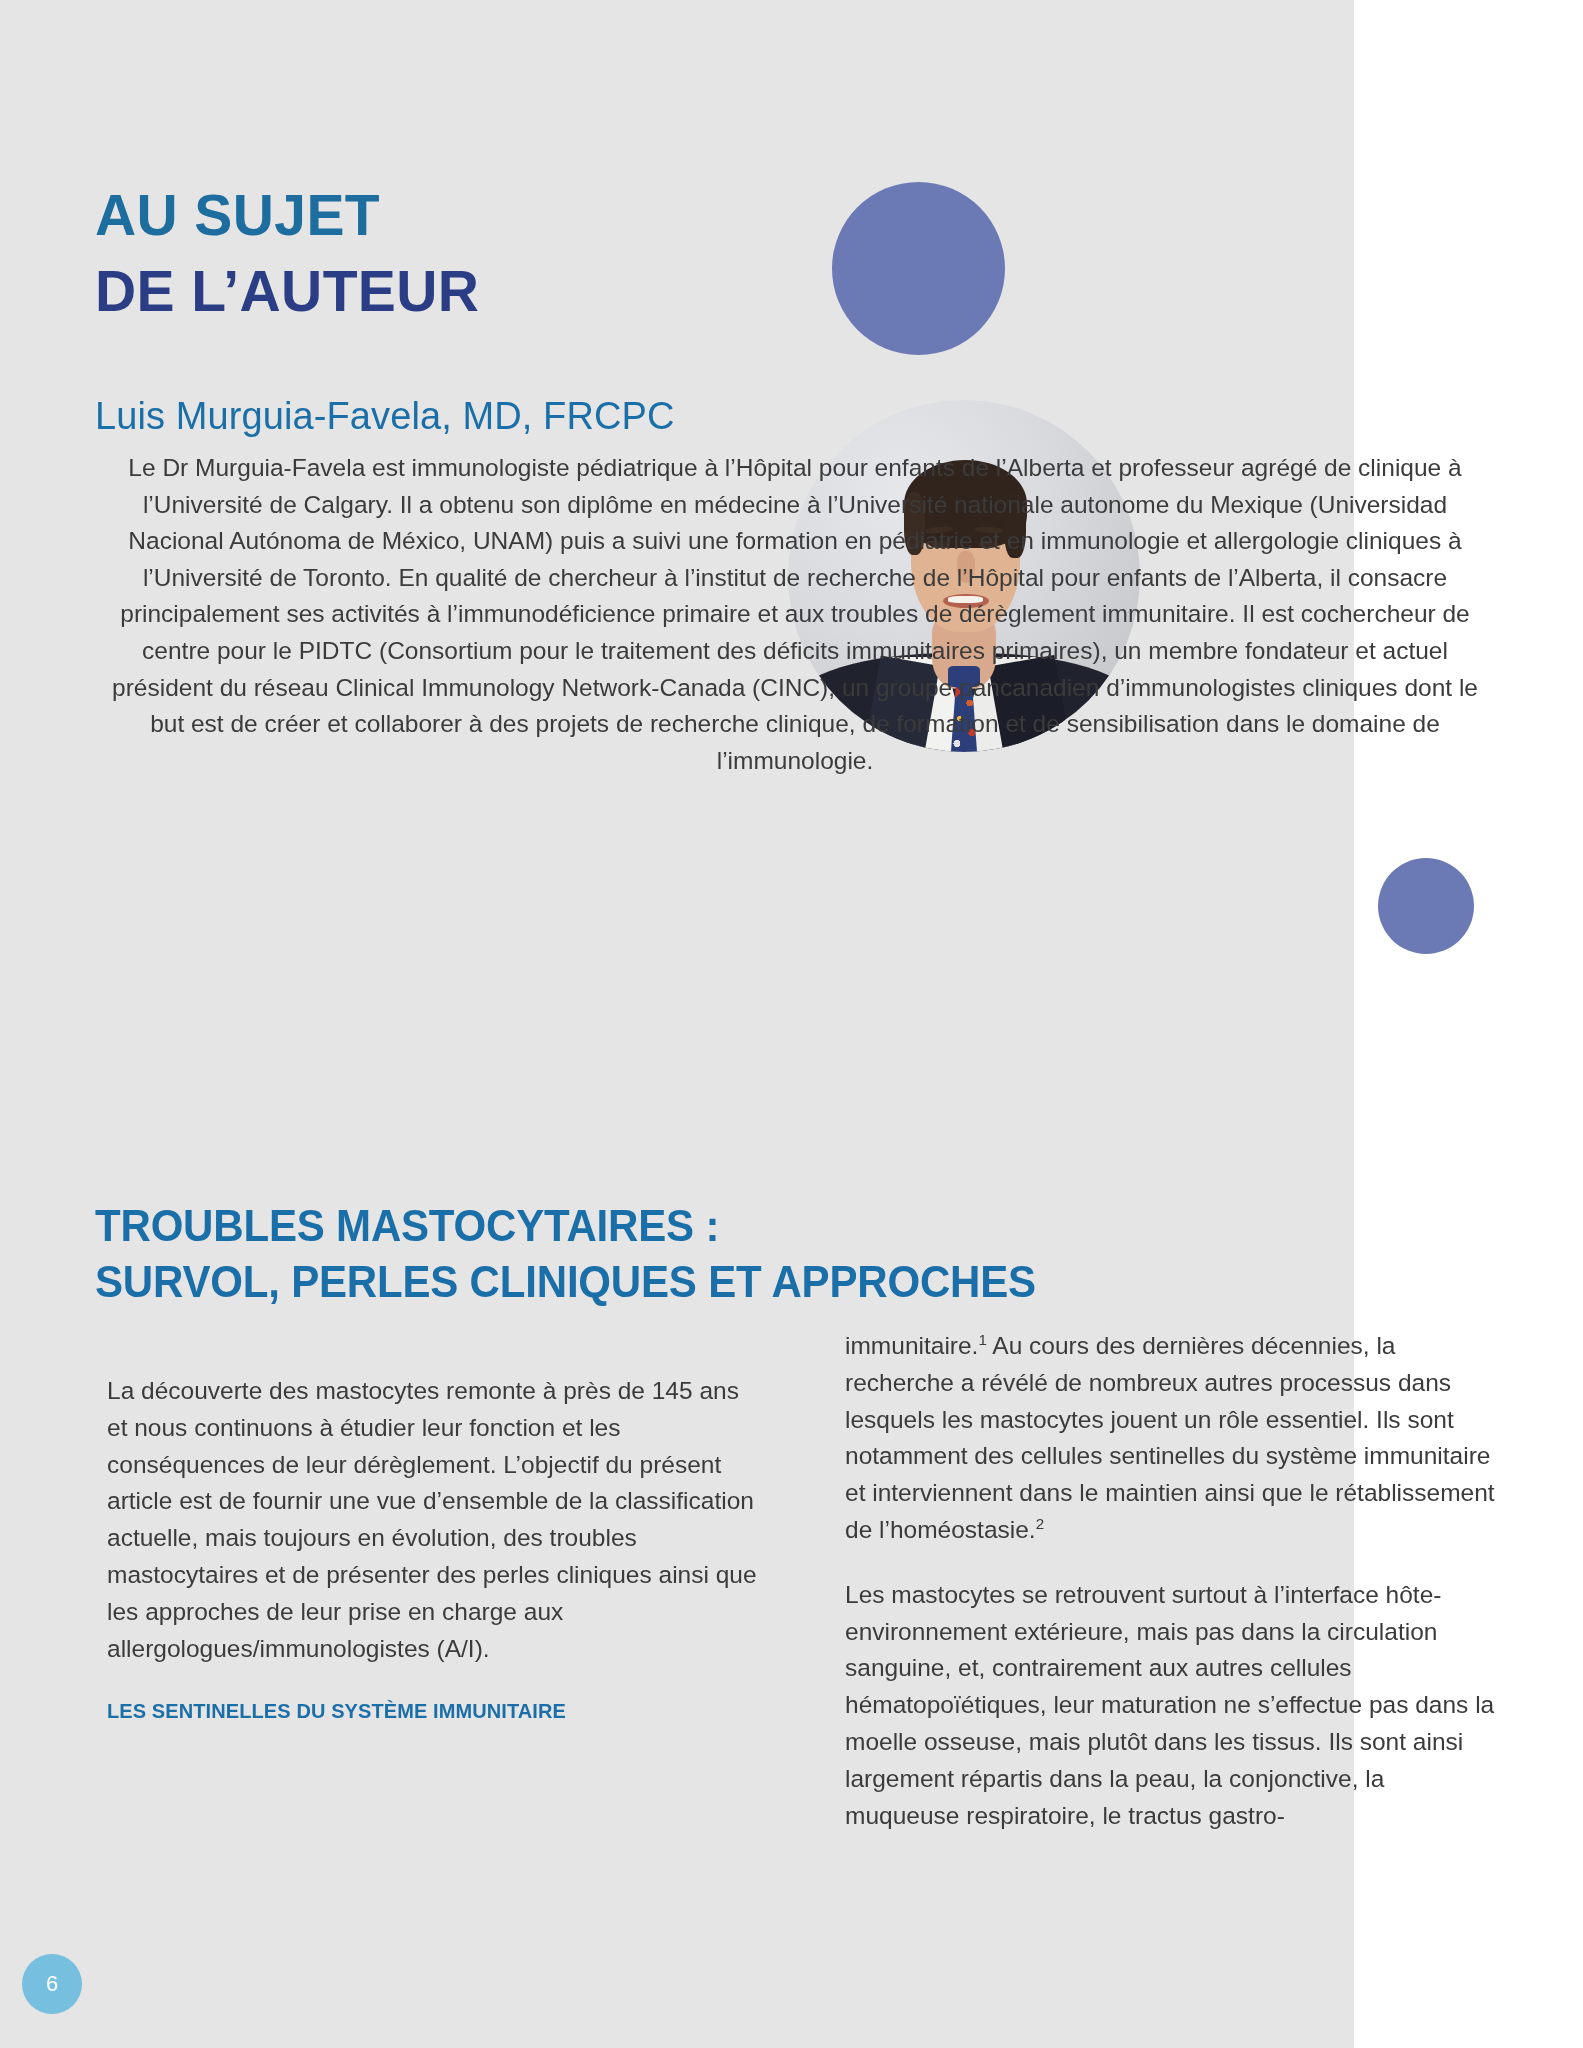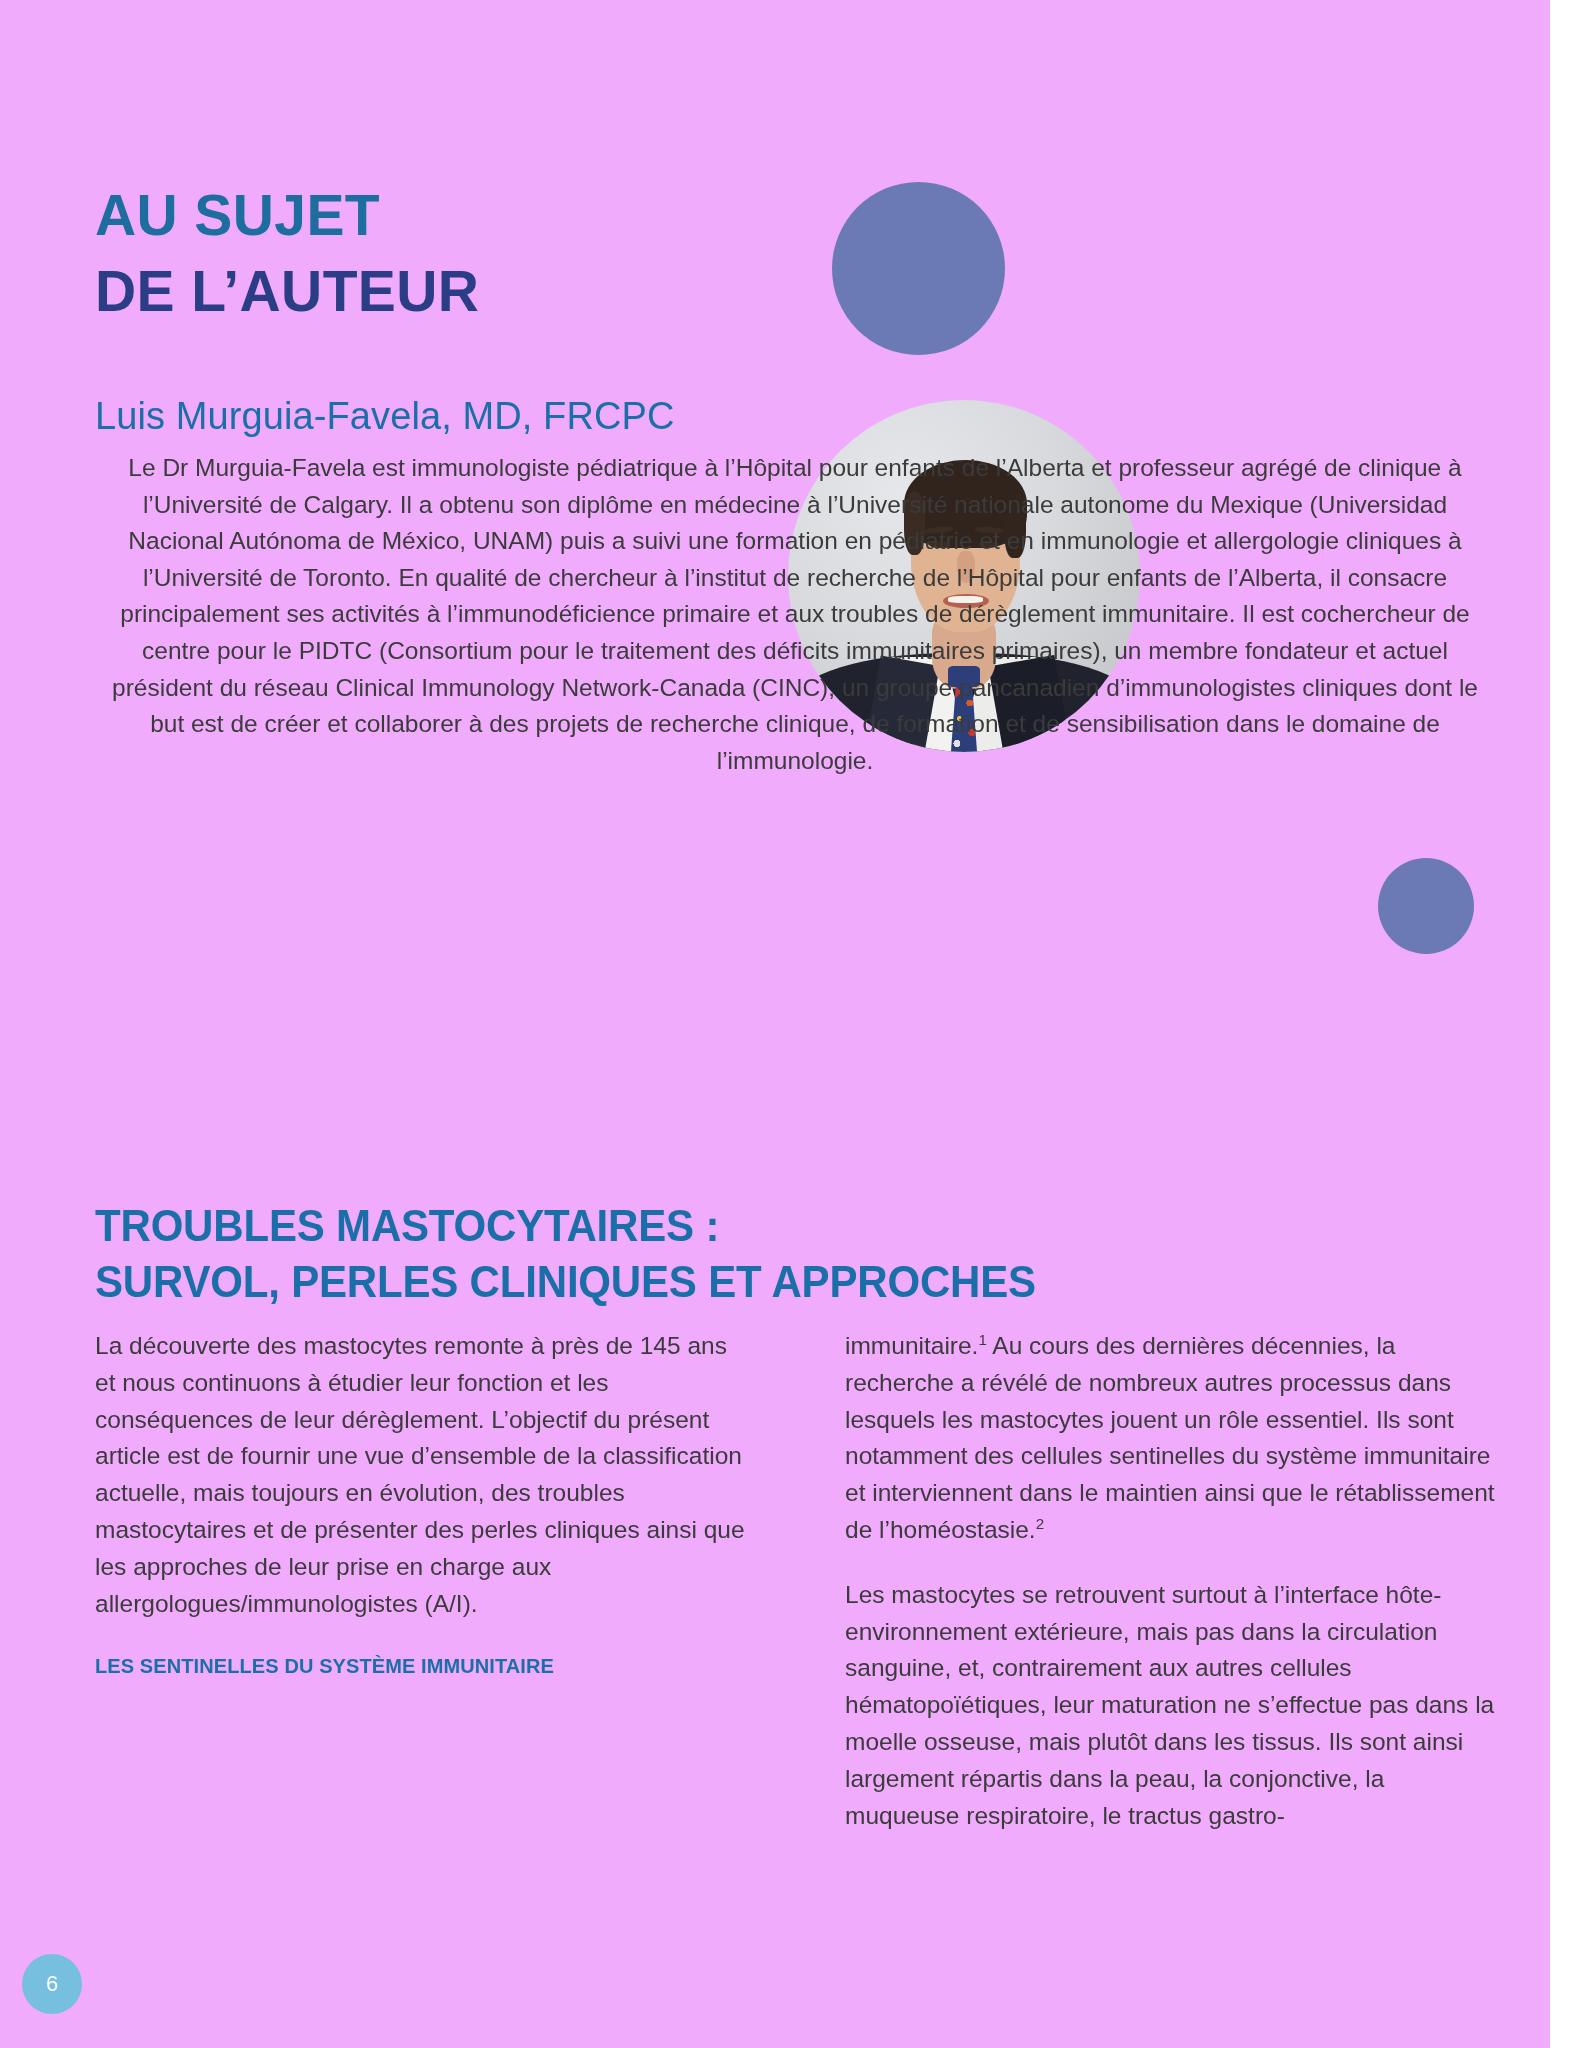--- a/index.html
+++ b/index.html
@@ -12,23 +12,23 @@
     background: #ffffff;
     font-family: "Liberation Sans", sans-serif;
     -webkit-font-smoothing: antialiased;
     overflow: hidden;
     position: relative;
   }
 
   .page {
     position: absolute;
     inset: 0;
-    width: 1550px;
+    width: 1354px;
     height: 2048px;
-    background: #f0abfc;
+    background: #e5e5e5;
   }
 
   
   .deco-circle {
     position: absolute;
     border-radius: 50%;
     background: #6b7ab5;
   }
   #deco-top {
     left: 832px;
@@ -289,21 +289,21 @@
     height: 640px;
   }
   .col {
     position: absolute;
     top: 0;
     width: 650px;
     font-size: 24.5px;
     line-height: 36.8px;
     color: #3b3b3b;
   }
-  .col-left  { left: 0; }
+  .col-left  { left: 12px; margin-top: 45px; }
   .col-right { left: 750px; }
   .col p {
     margin: 0 0 28px 0;
   }
   .col p:last-child { margin-bottom: 0; }
 
   .sub-heading {
     color: #1b6fa8;
     font-size: 20px;
     font-weight: 700;

